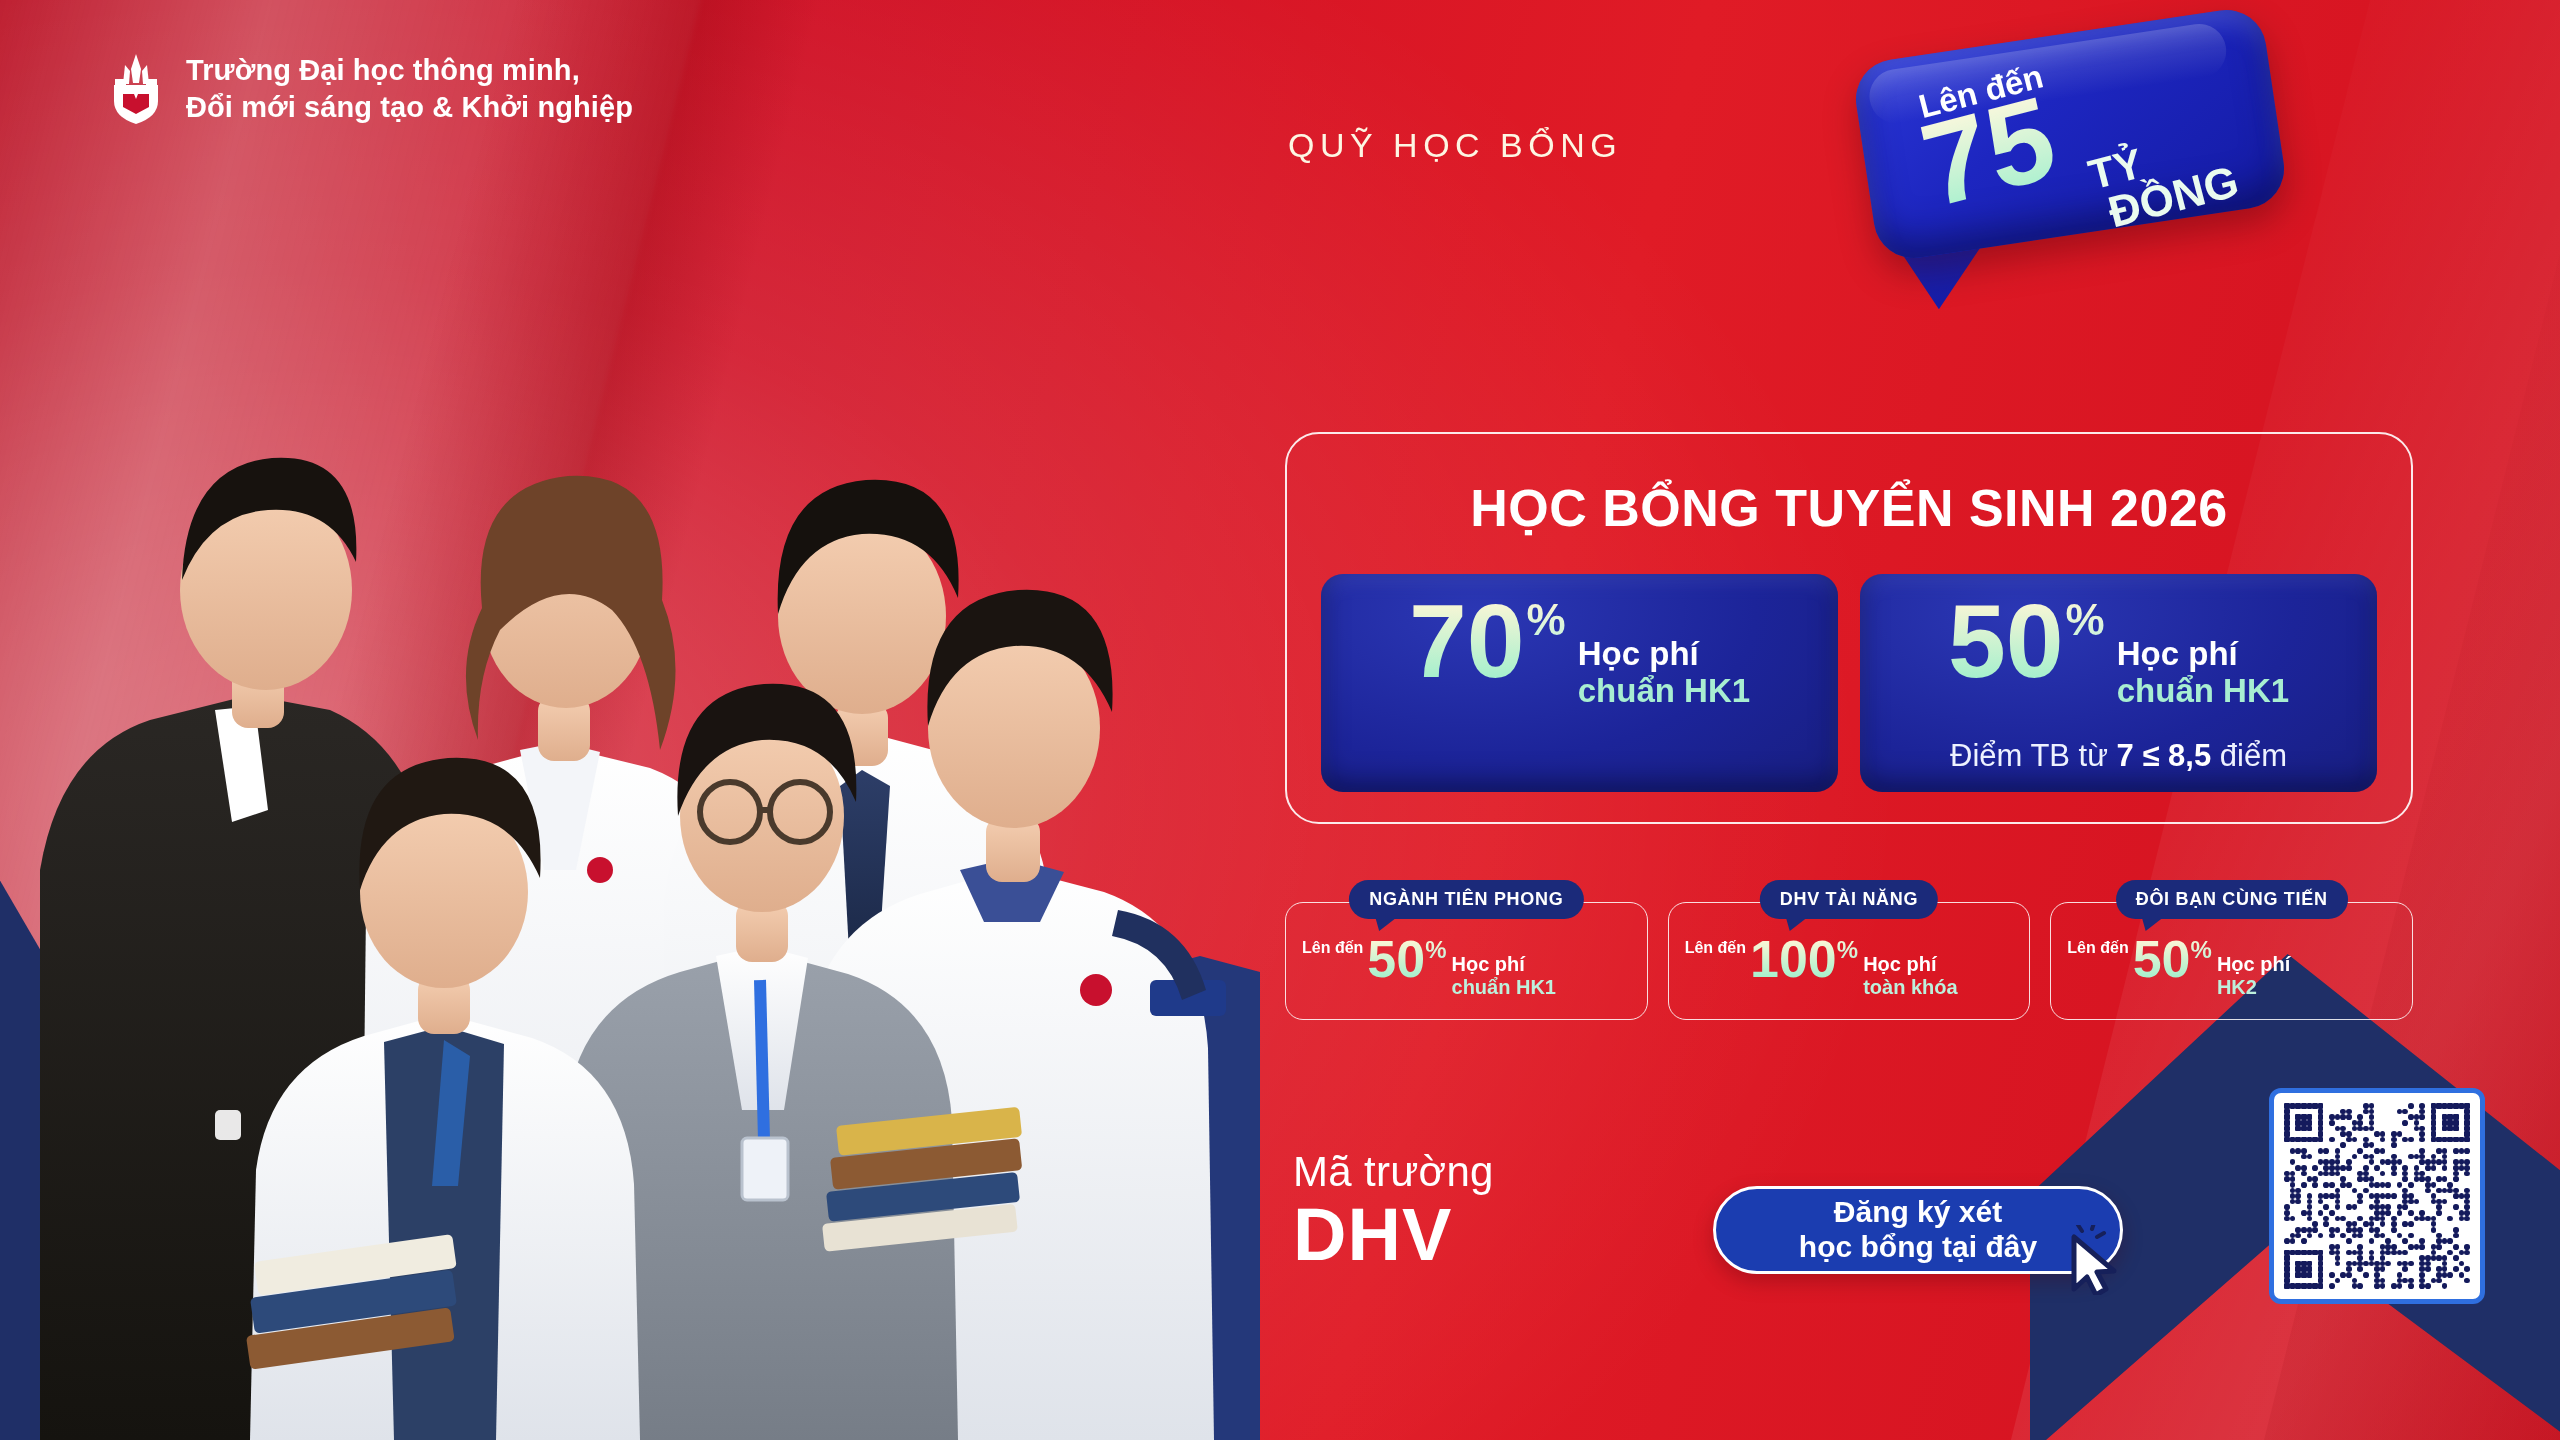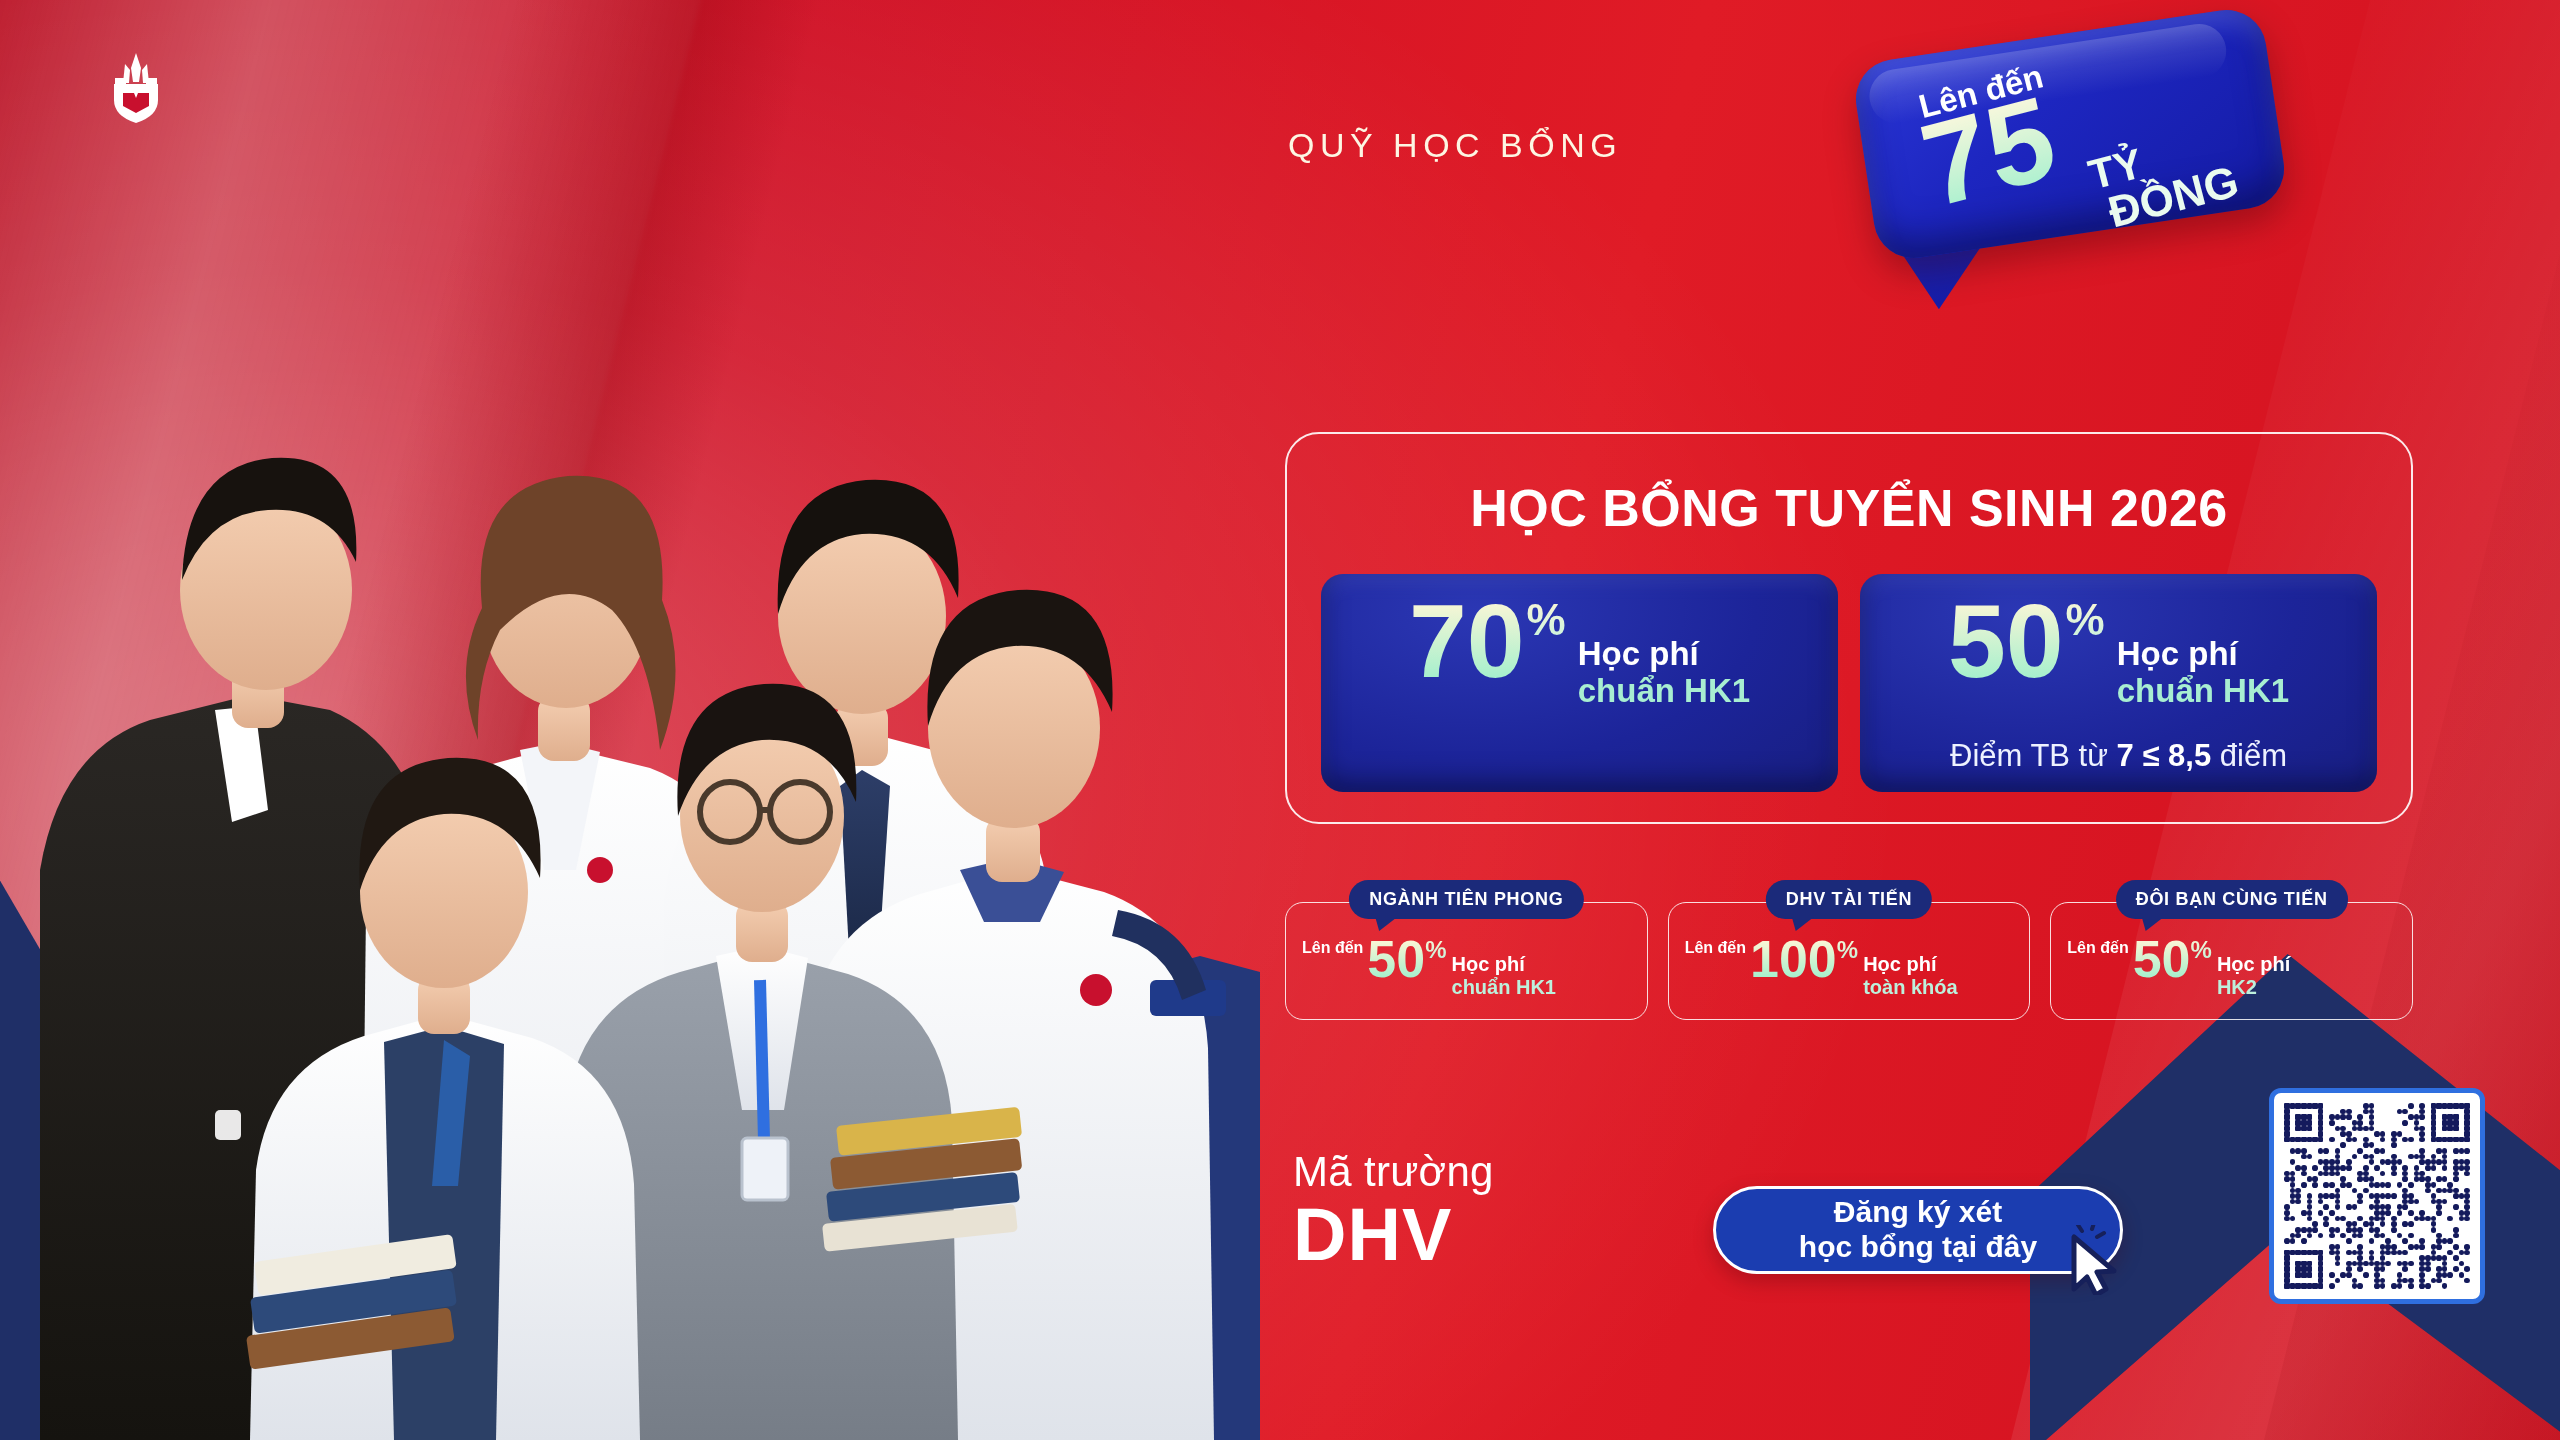--- a/index.html
+++ b/index.html
@@ -321,20 +321,22 @@
     <svg class="brand-emblem" viewBox="0 0 56 72">
       <path d="M28 1 L33 16 L31 30 L25 30 L23 16 Z" fill="#ffffff"></path>
       <path d="M17 12 L22 18 L21 31 L15 31 Z" fill="#ffffff"></path>
       <path d="M39 12 L34 18 L35 31 L41 31 Z" fill="#ffffff"></path>
       <path d="M7 26 h11 v10 h-11 z" fill="#ffffff"></path>
       <path d="M38 26 h11 v10 h-11 z" fill="#ffffff"></path>
       <path d="M6 32 h44 v16 q0 16 -22 23 q-22 -7 -22 -23 z" fill="#ffffff"></path>
       <path d="M15 41 h11 l2 5 l2 -5 h11 v13 l-13 7 l-13 -7 z" fill="#c8102e"></path>
       <path d="M28 46 l-2 -5 h-11 v3 h9 z" fill="#ffffff" opacity=".0"></path>
     </svg>
+    <div class="brand-text">Trường Đại học thông minh,
+Đổi mới sáng tạo &amp; Khởi nghiệp</div>
   </div>
 
   <div class="right-col">
 
     <div class="eyebrow">QUỸ HỌC BỔNG</div>
 
     <div class="badge">
       <div class="badge-tail"></div>
       <div class="badge-body"></div>
       <div class="badge-gloss"></div>
@@ -389,21 +391,21 @@
           <span class="mini-num">50</span>
           <span class="mini-pct">%</span>
           <span class="mini-txt">
             <span class="t1">Học phí</span>
             <span class="t2">chuẩn HK1</span>
           </span>
         </div>
       </div>
 
       <div class="mini">
-        <div class="mini-pill">DHV TÀI TIẾN</div>
+        <div class="mini-pill">DHV TÀI NĂNG</div>
         <div class="mini-body">
           <span class="mini-lenden">Lên đến</span>
           <span class="mini-num">100</span>
           <span class="mini-pct">%</span>
           <span class="mini-txt">
             <span class="t1">Học phí</span>
             <span class="t2">toàn khóa</span>
           </span>
         </div>
       </div>

